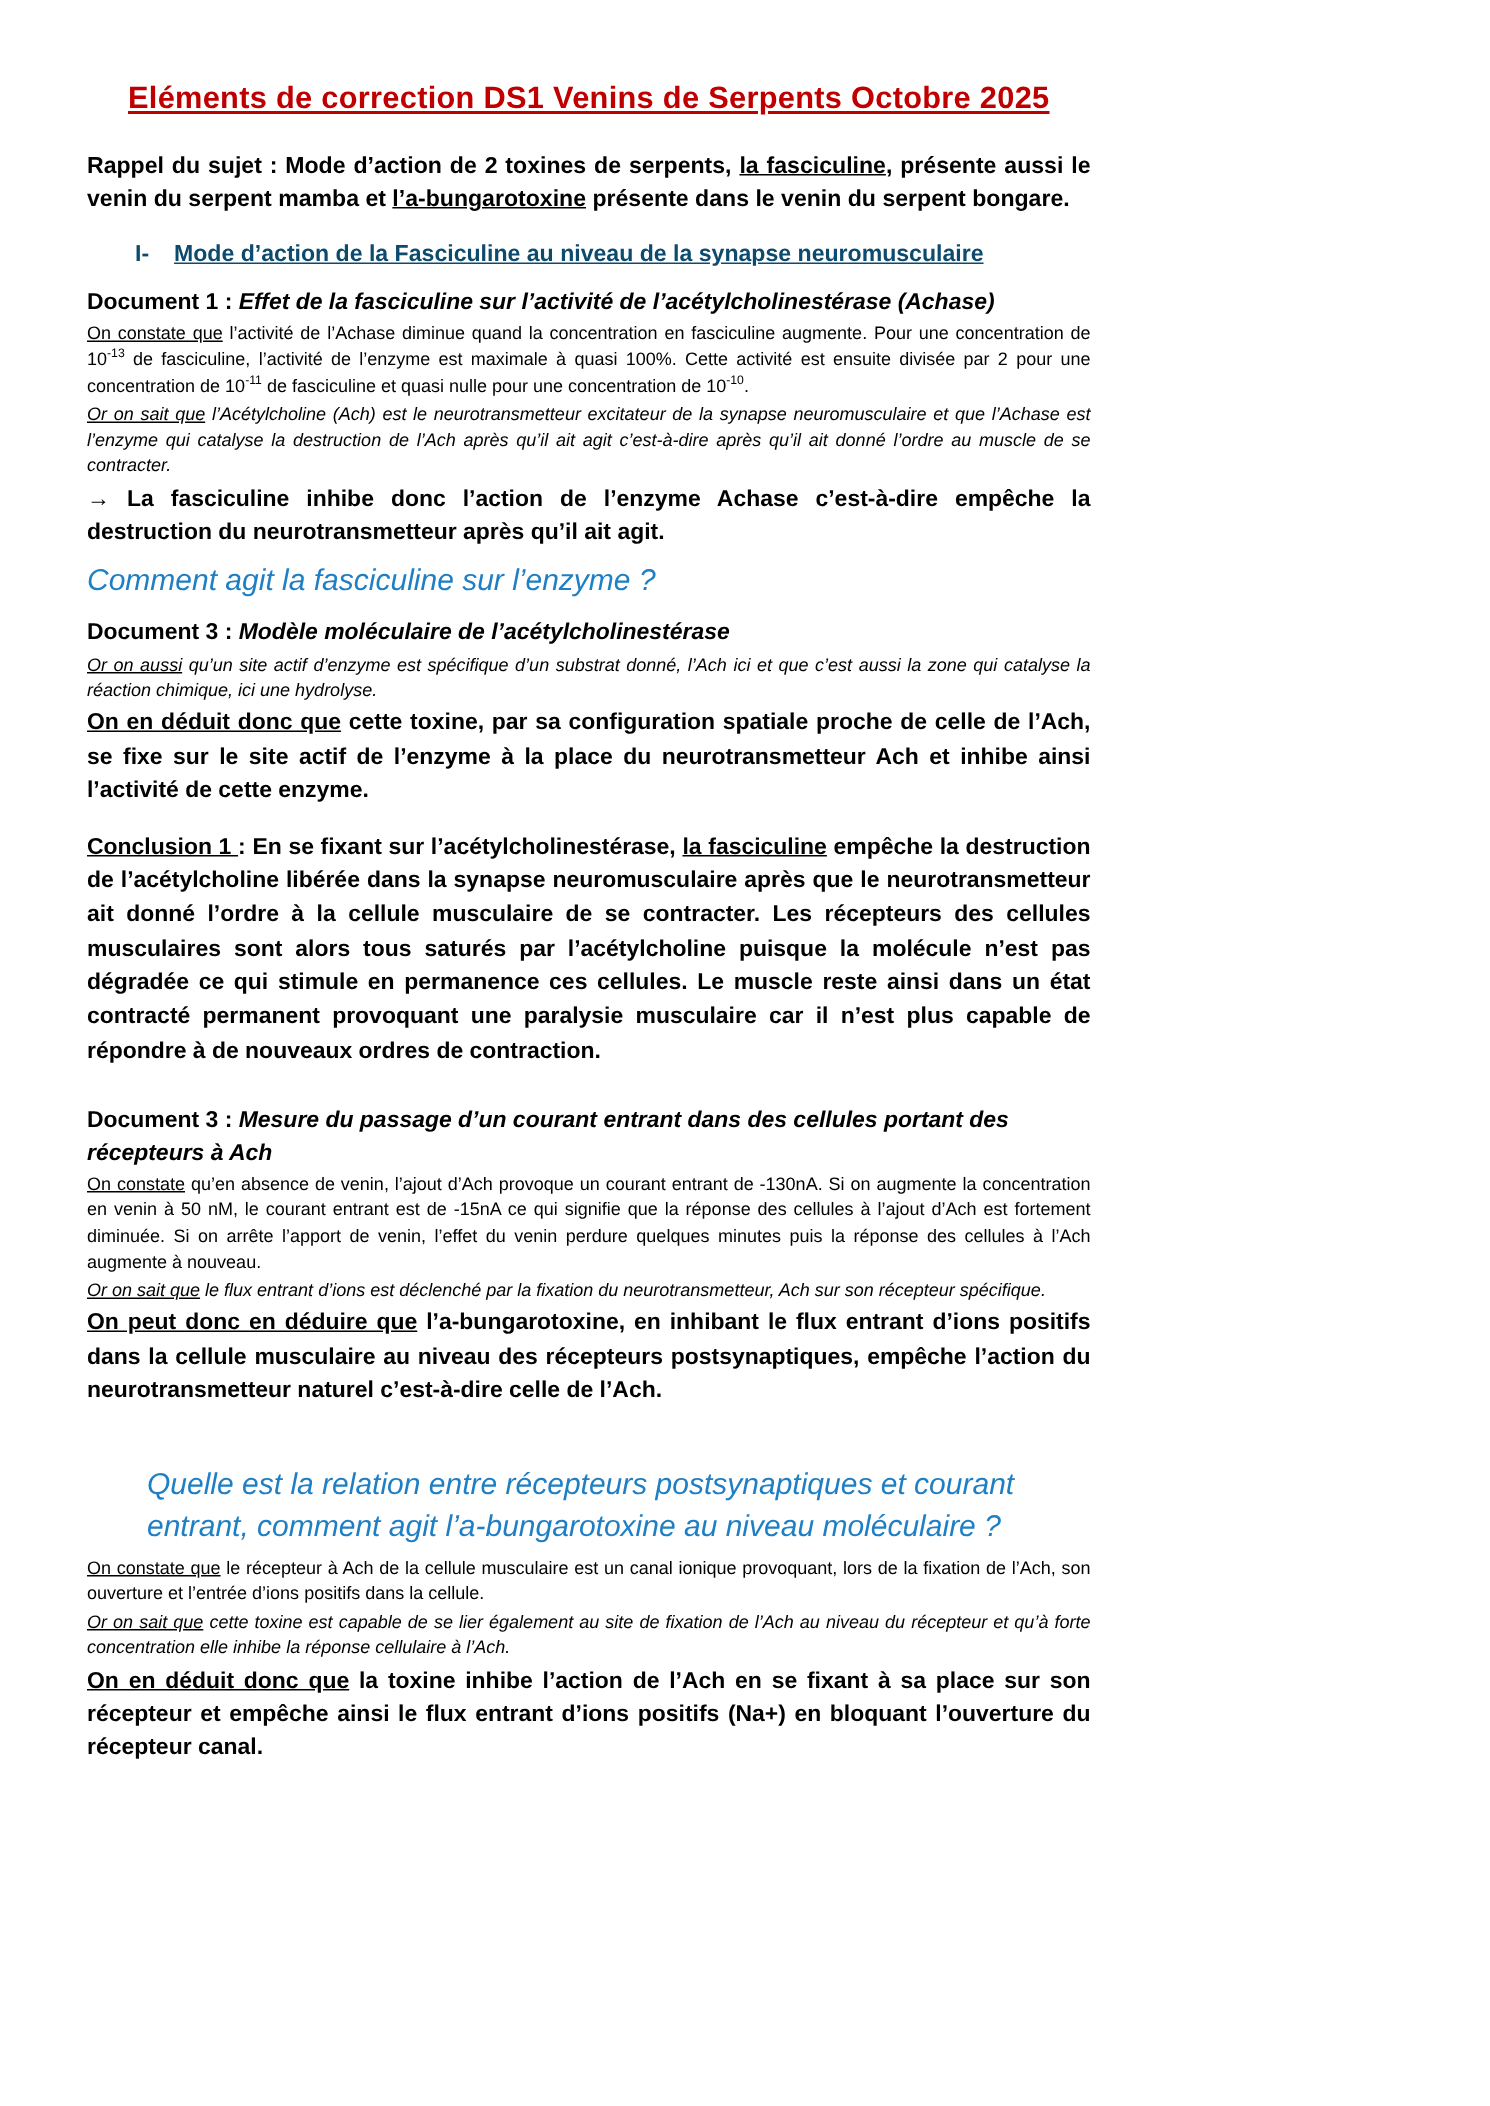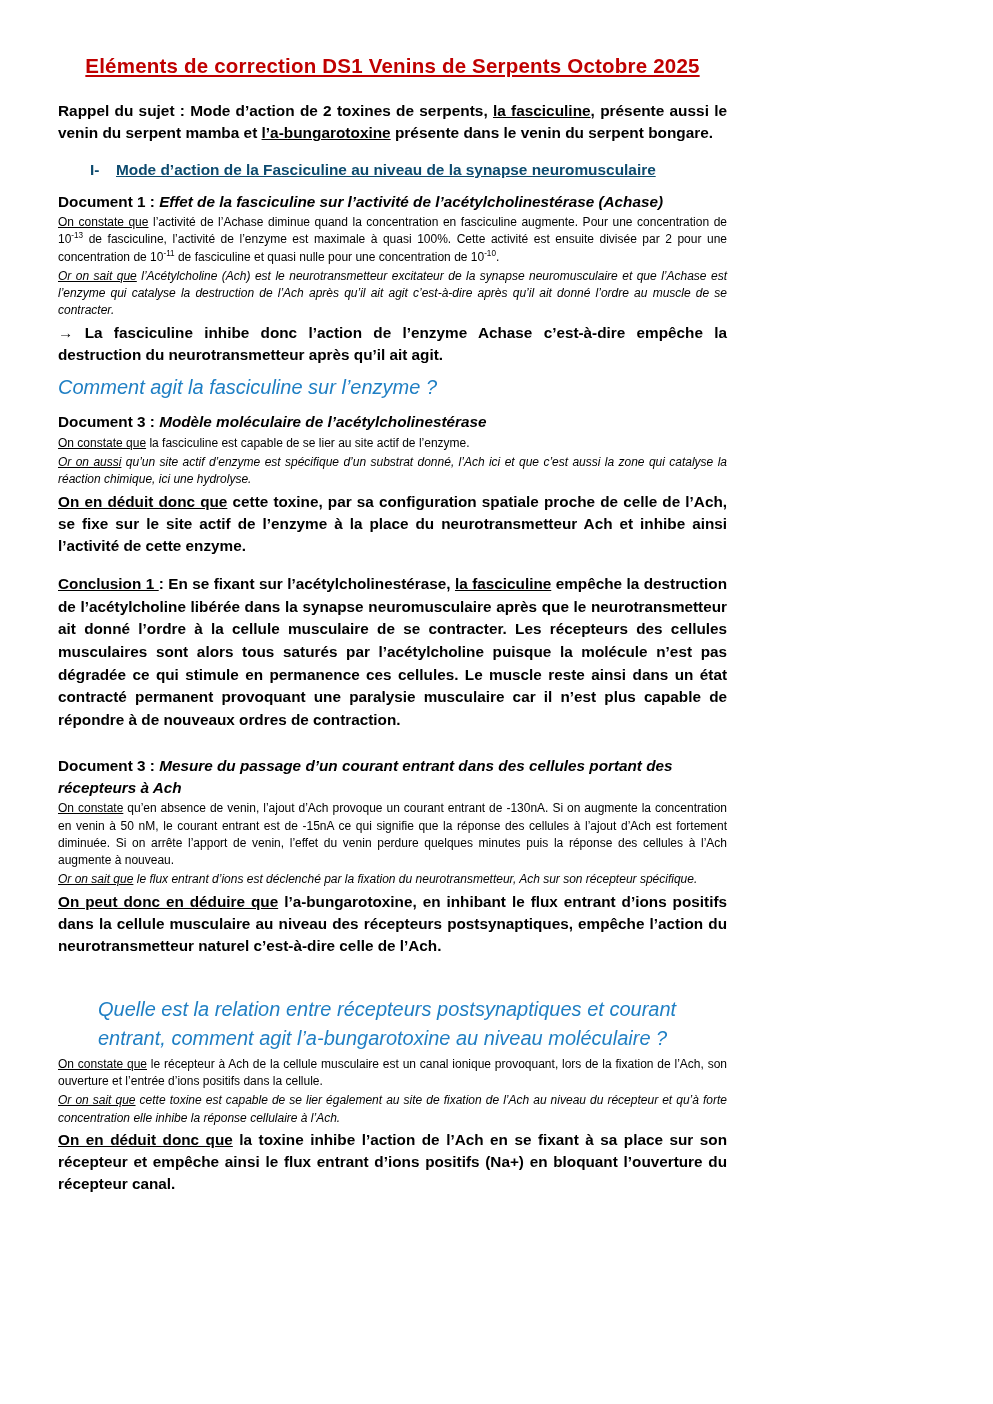--- a/index.html
+++ b/index.html
@@ -137,23 +137,20 @@
   <p class="para-bold">
     <span class="arrow">→ </span><span>La fasciculine inhibe donc l’action de l’enzyme Achase c’est-à-dire empêche la destruction du neurotransmetteur après qu’il ait agit.</span>
   </p>
 
   <p class="q-center">Comment agit la fasciculine sur l’enzyme ?</p>
 
   <p class="doc-head">
     <span class="bold-u">Document 3 </span><span class="bold">: </span><span class="bi">Modèle moléculaire de l’acétylcholinestérase</span>
   </p>
 
-  <p class="para">
-    <span class="u">On constate que</span><span> la fasciculine est capable de se lier au site actif de l’enzyme.</span>
-  </p>
 
   <p class="para ital">
     <span class="u">Or on aussi</span><span> qu’un site actif d’enzyme est spécifique d’un substrat donné, l’Ach ici et que c’est aussi la zone qui catalyse la réaction chimique, ici une hydrolyse.</span>
   </p>
 
   <p class="para-bold">
     <span class="u">On en déduit donc que</span><span> cette toxine, par sa configuration spatiale proche de celle de l’Ach, se fixe sur le site actif de l’enzyme à la place du neurotransmetteur Ach et inhibe ainsi l’activité de cette enzyme.</span>
   </p>
 
   <p class="conclusion">

